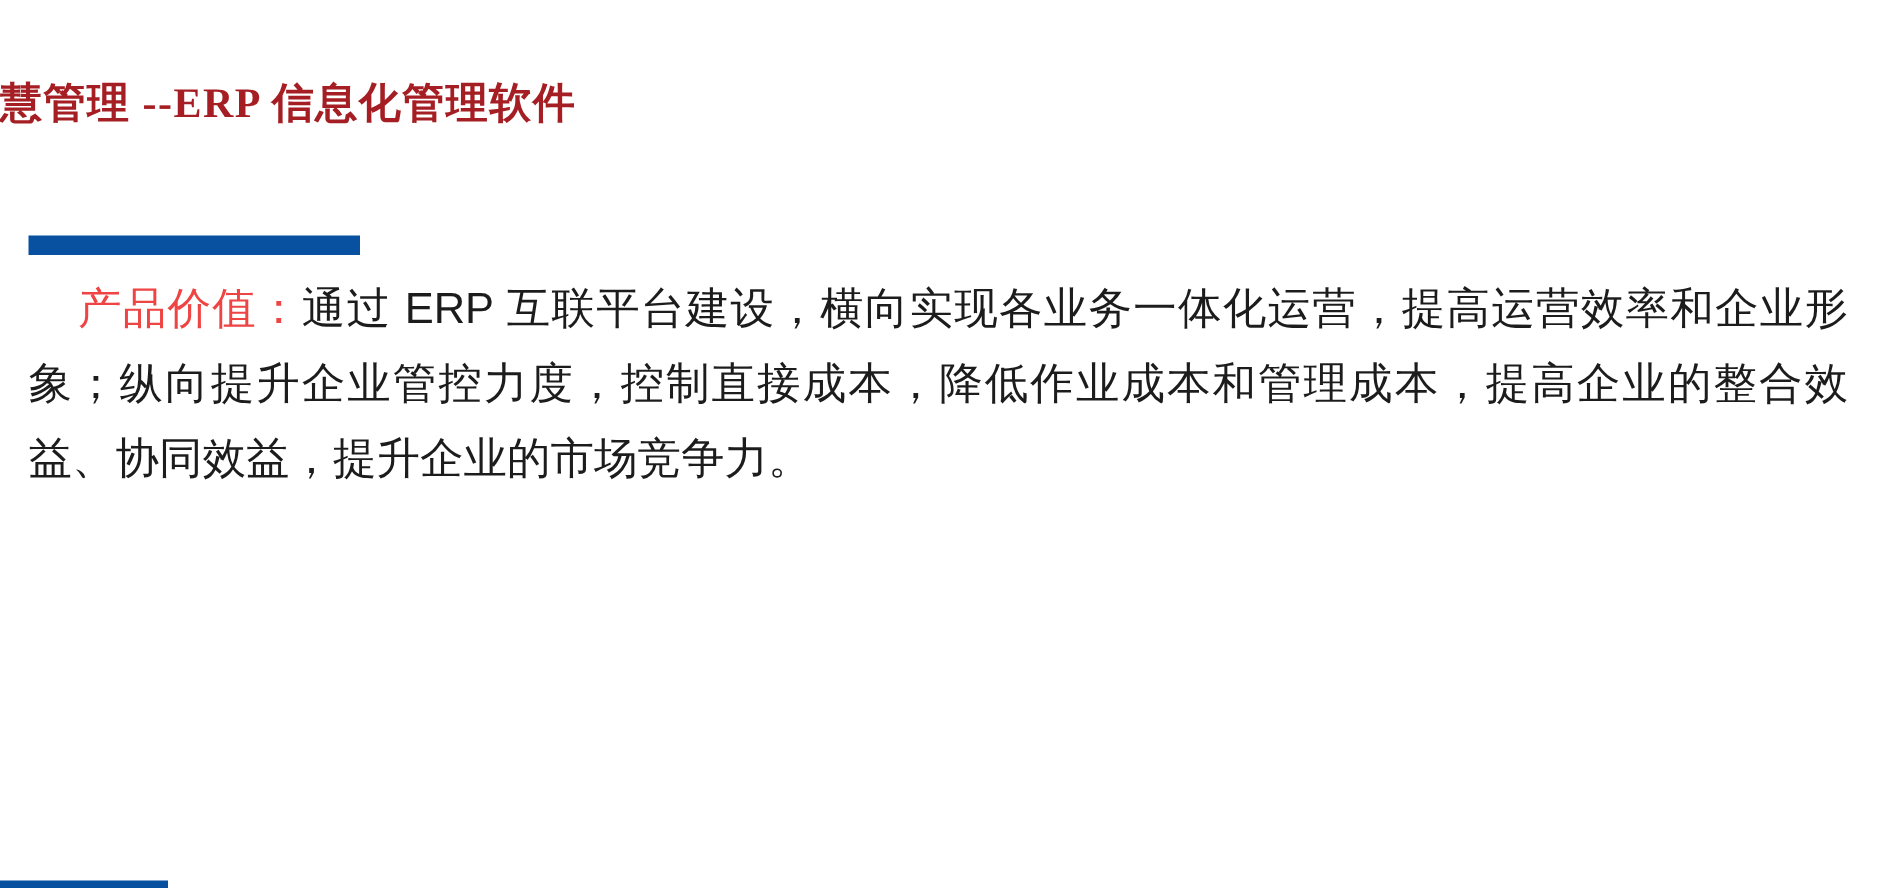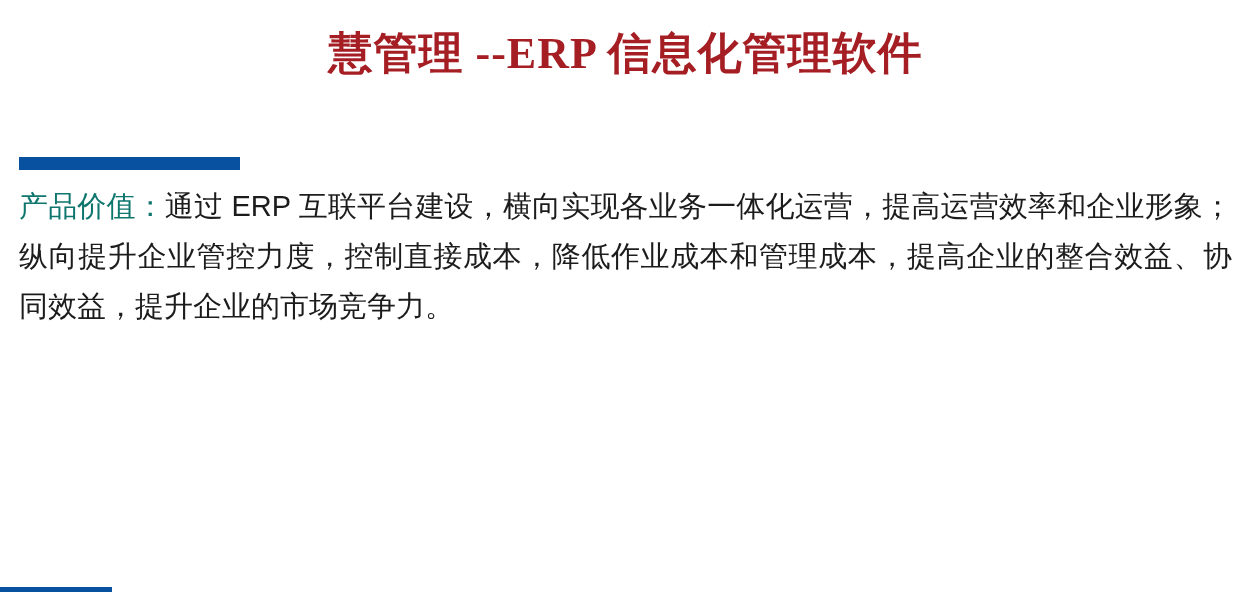--- a/index.html
+++ b/index.html
@@ -10,28 +10,27 @@
   .page {
     position: relative;
     width: 1251px;
     height: 592px;
     background: #ffffff;
     overflow: hidden;
     font-family: "Liberation Sans", "DejaVu Sans", sans-serif;
   }
   .title {
     position: absolute;
-    top: 26px;
+    top: 52px;
     left: 0;
     width: 100%;
     margin: 0;
-    text-align: center;
     font-family: "Liberation Serif", "DejaVu Serif", serif;
     font-weight: 700;
-    font-size: 44px;
+    font-size: 28px;
     line-height: 1.25;
     color: #a51e23;
     letter-spacing: 1px;
   }
   .accent-bar {
     position: absolute;
     top: 157px;
     left: 19px;
     width: 221px;
     height: 13px;
@@ -45,21 +44,22 @@
     font-size: 29px;
     line-height: 50px;
     color: #1c1c1c;
     text-align: justify;
     text-justify: inter-ideograph;
   }
   .para {
     margin: 0;
   }
   .para .label {
-    color: #0f766e;
+    color: #ef4444;
+    margin-left: 33px;
   }
   .bottom-bar {
     position: absolute;
     left: 0;
     bottom: 0;
     width: 112px;
     height: 5px;
     background: #0751a0;
   }
 </style>

